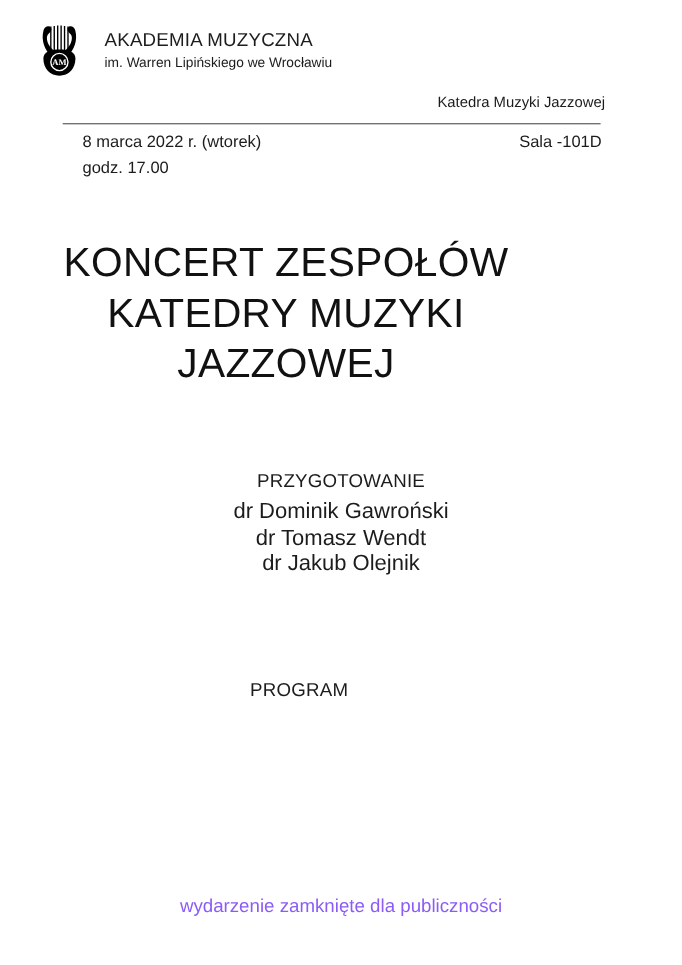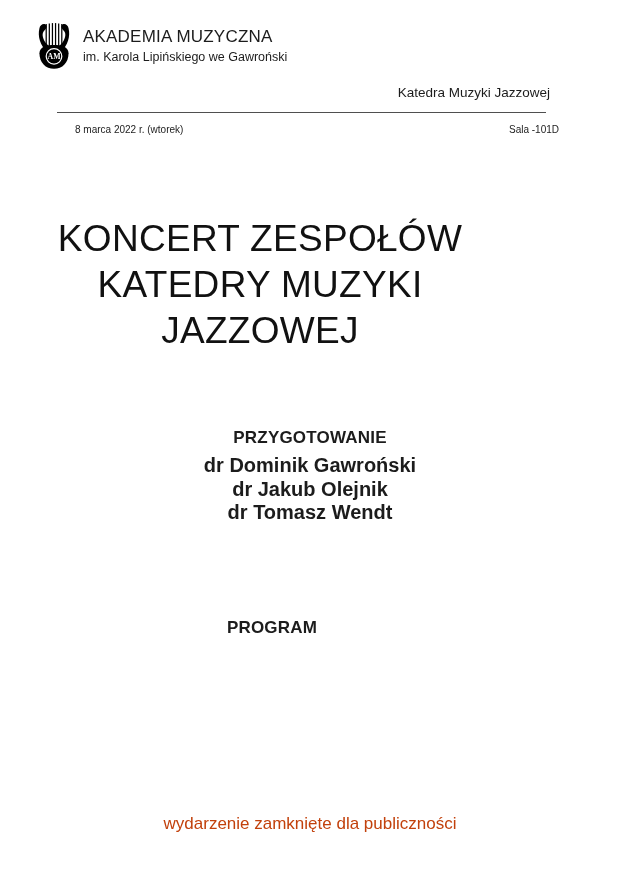--- a/index.html
+++ b/index.html
@@ -4,39 +4,39 @@
 <style>
   html,body { margin:0; padding:0; background:#fff; }
   .page {
     position:relative; width:620px; height:877px; background:#ffffff;
     font-family:"Liberation Sans", sans-serif; color:#1c1c1c; overflow:hidden;
   }
 
   
   .brand { position:absolute; left:33px; top:21px; display:flex; align-items:flex-start; gap:8px; }
   .brand svg { width:42px; height:52px; display:block; }
-  .brand-text { padding-top:6px; }
+  .brand-text { padding-top:6px;margin-left:12px; }
   .org-name { font-size:17px; letter-spacing:0.2px; white-space:nowrap; }
   .org-sub  { font-size:12.5px; margin-top:3px; white-space:nowrap; }
 
   .department { position:absolute; top:85px; right:70px; font-size:13.5px; }
 
   .rule { position:absolute; top:112px; left:57px; width:489px; height:0; border-top:1.5px solid #4f4f4f; }
 
-  .event-info { position:absolute; top:119px; left:75px; right:61px;
-    display:flex; justify-content:space-between; font-size:10px; line-height:22.5px; }
+  .event-info { position:absolute; top:119px; left:75px; right:73px;
+    display:flex; justify-content:space-between; font-size:15px; line-height:22.5px; }
   .event-right { text-align:left; }
 
   .title { position:absolute; top:216px; left:0; width:520px; margin:0;
     text-align:center; font-size:37px; line-height:46px; font-weight:400;
     letter-spacing:0.3px; white-space:pre-line; color:#111; }
 
   .preparation { position:absolute; top:428px; left:0; width:620px; text-align:center; }
-  .section-label { font-size:17px; line-height:20px; letter-spacing:0.2px;font-weight:bold; }
-  .names { margin-top:6px; font-size:20px; font-weight:700; line-height:23.5px; }
+  .section-label { font-size:17px; line-height:20px; letter-spacing:0.2px; }
+  .names { margin-top:6px; font-size:20px; font-weight:400; line-height:23.5px; }
 
   .program { position:absolute; top:618px; left:0; width:544px; text-align:center; }
   .composers { margin-top:4px; font-size:17px; font-weight:700; line-height:23px; white-space:pre-line; }
 
   .notice { position:absolute; top:814px; left:0; width:620px; text-align:center;
     font-size:17px; line-height:20px; }
 </style>
 </head>
 <body>
 
@@ -58,49 +58,50 @@
 
       <path fill="#000" d="M54,58 C66,48 72,30 68,14 C67,6 58,3 55,8 C52,13 57,16 60,20 C64,25 61,37 54,44 C51,47 48,49 46,51 Z"></path>
 
       <path fill="#000" d="M12,62 C12,50 24,46 40,46 C56,46 68,50 68,62 C68,80 56,92 40,92 C24,92 12,80 12,62 Z"></path>
 
       <circle cx="40" cy="68" r="15" fill="#000" stroke="#fff" stroke-width="2.4"></circle>
       <text x="40" y="73.5" text-anchor="middle" font-size="15" font-weight="bold" font-family="Liberation Serif, serif" fill="#fff">AM</text>
     </svg>
     <div class="brand-text">
       <div class="org-name">AKADEMIA MUZYCZNA</div>
-      <div class="org-sub">im. Karola Lipińskiego we Gawroński</div>
+      <div class="org-sub">im. Warren Lipińskiego we Wrocławiu</div>
     </div>
   </div>
 
   <div class="department">Katedra Muzyki Jazzowej</div>
 
   <div class="rule"></div>
 
   <div class="event-info">
     <div class="event-left">
       <div>8 marca 2022 r. (wtorek)</div>
+      <div>godz. 17.00</div>
     </div>
     <div class="event-right">
       <div>Sala -101D</div>
     </div>
   </div>
 
   <h1 class="title">KONCERT ZESPOŁÓW
 KATEDRY MUZYKI
 JAZZOWEJ</h1>
 
   <section class="preparation">
     <div class="section-label">PRZYGOTOWANIE</div>
     <div class="names">
       <div>dr Dominik Gawroński</div>
+      <div>dr Tomasz Wendt</div>
       <div>dr Jakub Olejnik</div>
-      <div>dr Tomasz Wendt</div>
     </div>
   </section>
 
   <section class="program">
     <div class="section-label">PROGRAM</div>
   </section>
 
-  <div class="notice" style="color: #c2410c;">wydarzenie zamknięte dla publiczności</div>
+  <div class="notice" style="color: #8b5cf6;">wydarzenie zamknięte dla publiczności</div>
 
 </div>
 
 </body></html>

